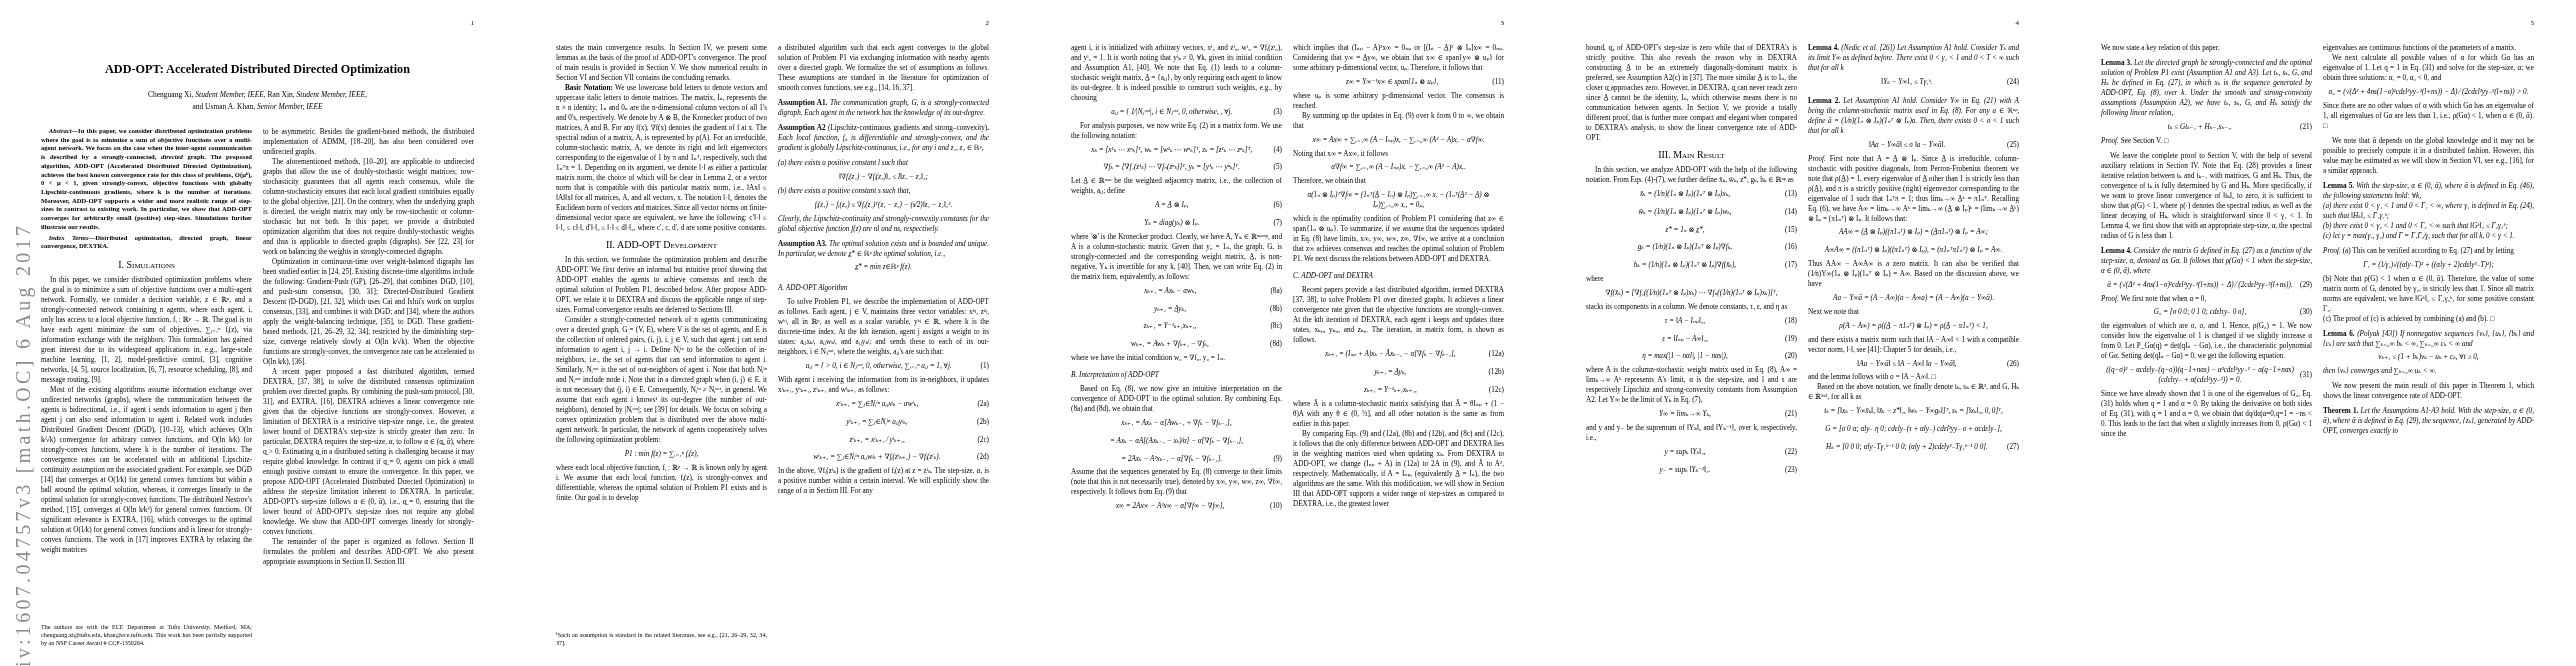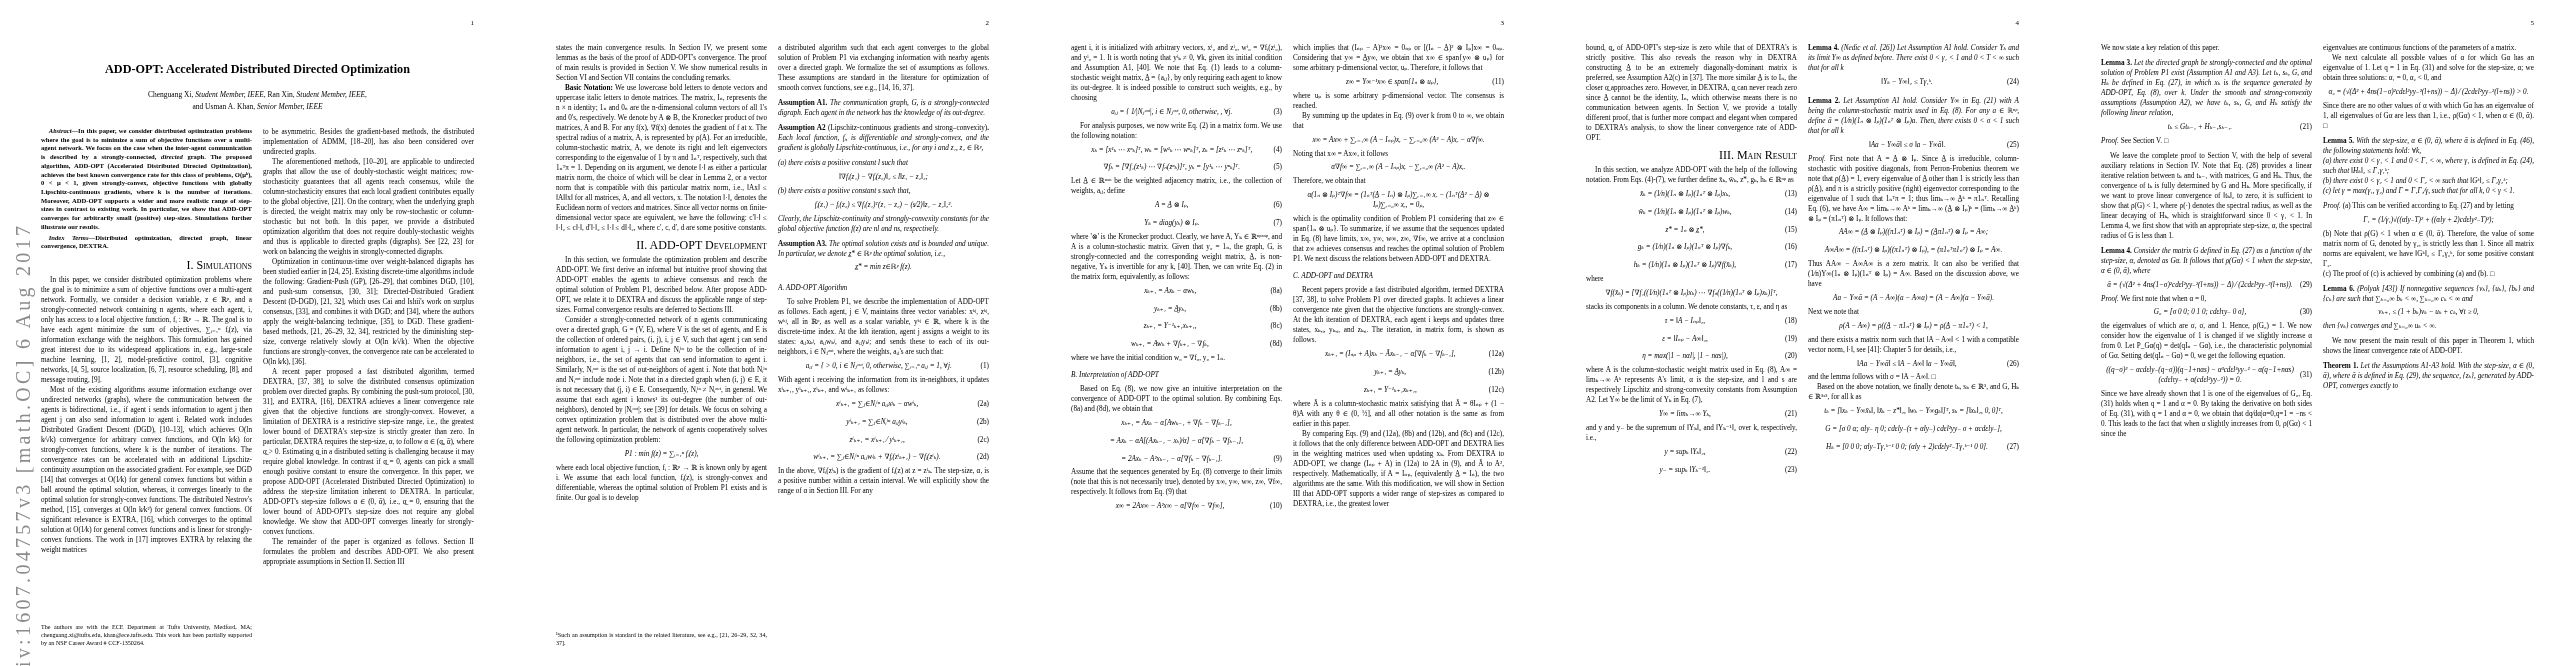--- a/index.html
+++ b/index.html
@@ -16,21 +16,21 @@
   .auth { font-size:7.5px; line-height:11.7px; }
   .title + .auth { margin-top:12.2px; }
   .cols { position:absolute; top:43px; left:41px; right:41px; bottom:20px; display:flex; gap:11px; }
   .cols.below-header { top:127px; }
   .col { width:211px; overflow:hidden; display:flex; flex-direction:column;
          font-size:7.2px; line-height:10px; text-align:justify; }
   .para { margin:0; }
   .para.ind { text-indent:9px; }
   .para.vs { margin-top:5px; }
   .abs { font-weight:bold; font-size:6.6px; line-height:8.7px; text-indent:7.8px; margin-bottom:2.2px; }
-  .sec { text-align:right; font-variant:small-caps; font-size:12px; margin:7.2px 0 5px; }
+  .sec { text-align:center; font-variant:small-caps; font-size:10px; margin:7.2px 0 5px; }
   .subsec { font-style:italic; margin:6.7px 0 4.4px; }
   .eq { display:flex; align-items:center; margin:3.9px 0; font-style:italic; }
   .eq .eb { flex:1; text-align:center; padding:0 1.7px; }
   .eq .en { font-style:normal; padding-left:1.1px; }
   .fn { margin-top:auto; font-size:6.1px; line-height:8px; text-align:justify; padding-top:3.3px; }
   .i { font-style:italic; }
   .b { font-weight:bold; }
 </style>
 </head>
 <body>
@@ -357,20 +357,21 @@
           </div>
           <div class="para">Since we have already shown that 1 is one of the eigenvalues of G₀, Eq. (31) holds when q = 1 and α = 0. By taking the derivative on both sides of Eq. (31), with q = 1 and α = 0, we obtain that dq⁄dα|α=0,q=1 = −ns &lt; 0. This leads to the fact that when α slightly increases from 0, ρ(Gα) &lt; 1 since the</div>
         </div>
         <div class="col">
           <div class="para">eigenvalues are continuous functions of the parameters of a matrix.</div>
           <div class="para ind">We next calculate all possible values of α for which Gα has an eigenvalue of 1. Let q = 1 in Eq. (31) and solve for the step-size, α; we obtain three solutions: α₁ = 0, α₂ &lt; 0, and</div>
           <div class="eq">
             <div class="eb">α₃ = (√(Δ² + 4ns(1−σ)²cdεl²yy₋²(l+ns)) − Δ) ⁄ (2cdεl²yy₋²(l+ns)) &gt; 0.</div>
           </div>
           <div class="para">Since there are no other values of α with which Gα has an eigenvalue of 1, all eigenvalues of Gα are less than 1, i.e., ρ(Gα) &lt; 1, when α ∈ (0, ᾱ).                              □</div>
+          <div class="para ind vs">We note that ᾱ depends on the global knowledge and it may not be possible to precisely compute it in a distributed fashion. However, this value may be estimated as we will show in Section VI, see e.g., [16], for a similar approach.</div>
           <div class="para vs"><span class="b">Lemma 5. </span><span class="i ">With the step-size, α ∈ (0, ᾱ), where ᾱ is defined in Eq. (46), the following statements hold: ∀k,</span></div>
           <div class="para"><span class="i ">(a) there exist 0 &lt; γ₁ &lt; 1 and 0 &lt; Γ₁ &lt; ∞, where γ₁ is defined in Eq. (24), such that ‖Hₖ‖₂ ≤ Γ₁γ₁ᵏ;</span></div>
           <div class="para"><span class="i ">(b) there exist 0 &lt; γ₂ &lt; 1 and 0 &lt; Γ₂ &lt; ∞ such that ‖Gᵏ‖₂ ≤ Γ₂γ₂ᵏ;</span></div>
           <div class="para"><span class="i ">(c) let γ = max(γ₁, γ₂) and Γ = Γ₁Γ₂⁄γ, such that for all k, 0 &lt; γ &lt; 1.</span></div>
           <div class="para vs"><span class="i ">Proof. </span><span class="">(a) This can be verified according to Eq. (27) and by letting</span></div>
           <div class="eq">
             <div class="eb">Γ₁ = (1⁄γ₁)√((αly₋T)² + ((αly + 2)cdεly²₋T)²);</div>
           </div>
           <div class="para">(b) Note that ρ(G) &lt; 1 when α ∈ (0, ᾱ). Therefore, the value of some matrix norm of G, denoted by γ₂, is strictly less than 1. Since all matrix norms are equivalent, we have ‖Gᵏ‖₂ ≤ Γ₂γ₂ᵏ, for some positive constant Γ₂.</div>
           <div class="para">(c) The proof of (c) is achieved by combining (a) and (b).  □</div>

